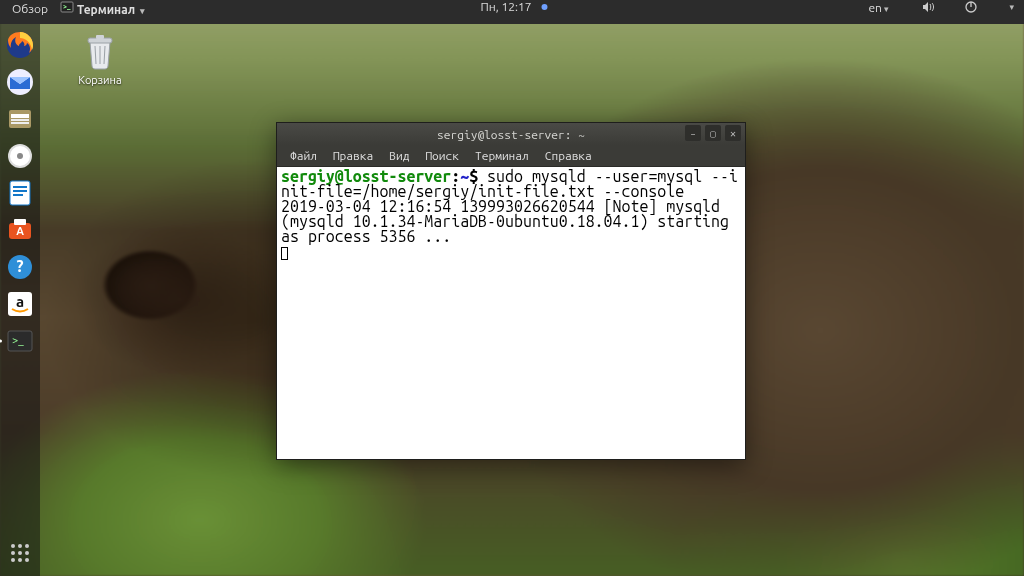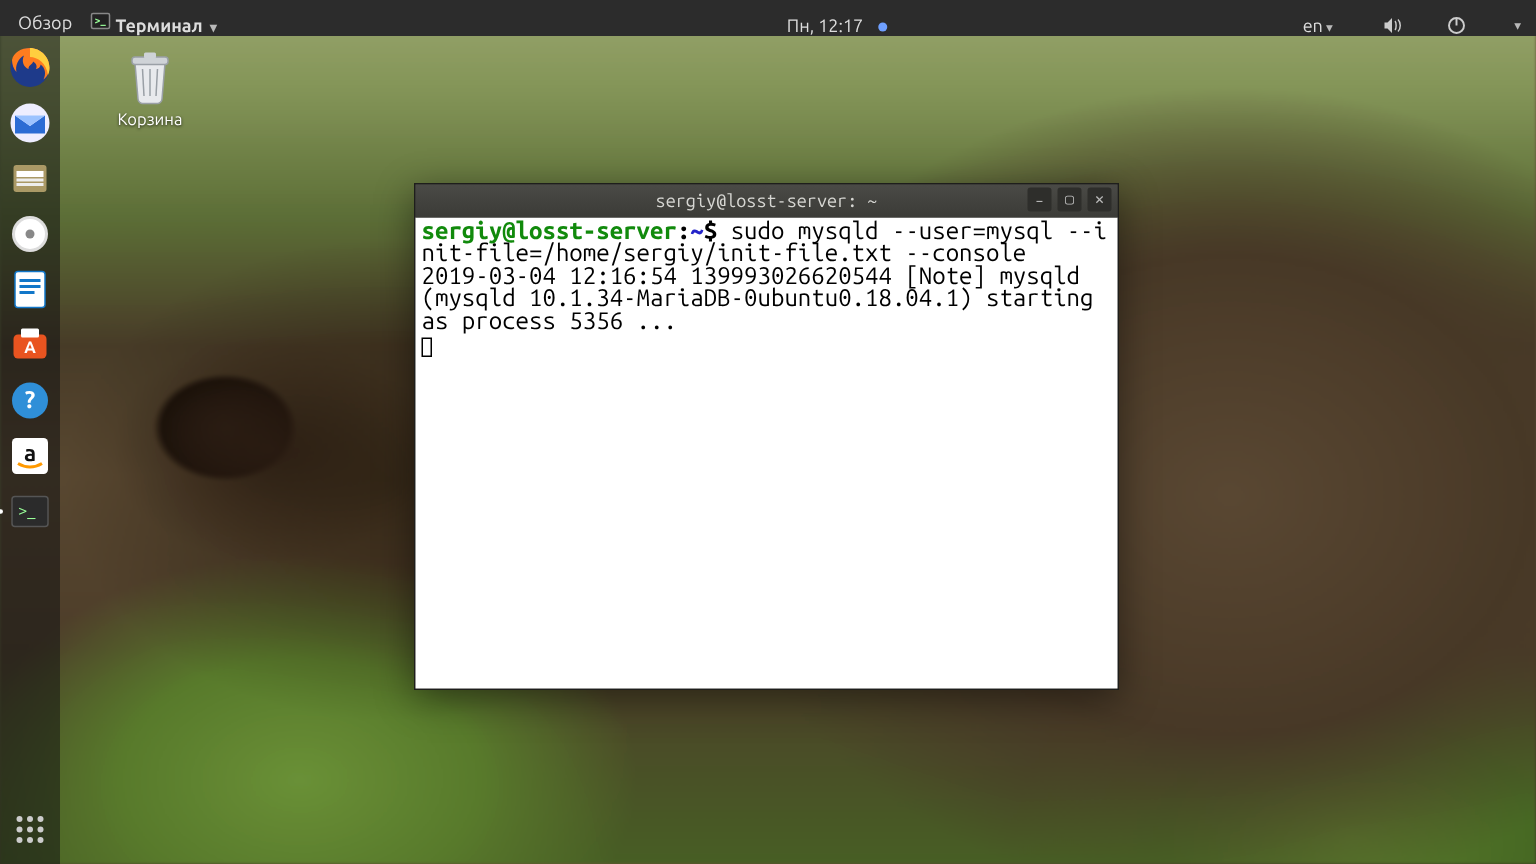--- a/index.html
+++ b/index.html
@@ -16,25 +16,25 @@
       radial-gradient(ellipse 60px 45px at 150px 285px, #2d2118 0%, #1a120c 70%, transparent 80%),
       radial-gradient(ellipse 400px 320px at 820px 330px, #5b4a36 0%, #4a3b2a 50%, transparent 85%),
       radial-gradient(ellipse 300px 200px at 200px 520px, #6a8f3a 0%, #5a7a2f 40%, transparent 75%),
       radial-gradient(ellipse 300px 200px at 900px 560px, #5a7a2f 0%, #4a6a27 40%, transparent 75%),
       linear-gradient(180deg,#97a46e 0%, #84945a 10%, #5e6f3a 25%, #4a3e2b 40%, #5a4a34 55%, #4f402d 75%, #4a6028 100%);
     filter: blur(1px) contrast(1.05);
   }
   
   .topbar {
     position: absolute; top:0; left:0; right:0; height:24px;
-    background:#2c2c2c; color:#ddd; display:flex; align-items:flex-end;
+    background:#2c2c2c; color:#ddd; display:flex; align-items:flex-start;
     font-size:12px; z-index:50;
   }
   .topbar .left { display:flex; align-items:center; gap:4px; padding-left:8px;}
-  .topbar .center { position:absolute; left:50%; transform:translateX(-50%); display:flex; align-items:center; gap:6px;margin-left:44px;}
+  .topbar .center { position:absolute; left:50%; transform:translateX(-50%); display:flex; align-items:center; gap:6px;}
   .topbar .right { margin-left:auto; display:flex; align-items:center; gap:29px; padding-right:10px;}
   .topbar .item { padding:0 4px; cursor:pointer; }
   .topbar .item.bold { font-weight:600; }
   .dropdown-tri { font-size:9px; margin-left:2px; opacity:.8;}
   .dot { width:6px;height:6px;border-radius:50%;background:#6fa0ff; display:inline-block;}
   .topicon { width:14px;height:14px; display:inline-flex;align-items:center;justify-content:center;}
   
   .dock {
     position:absolute; left:0; top:24px; bottom:0; width:40px;
     background:rgba(20,20,20,0.55);
@@ -213,16 +213,24 @@
 
 <div class="window" id="termwin" style="left: 276px; top: 122px; width: 470px; height: 338px;">
   <div class="titlebar">
     <span>sergiy@losst-server: ~</span>
     <div class="controls">
       <div class="ctrl">–</div>
       <div class="ctrl">▢</div>
       <div class="ctrl">✕</div>
     </div>
   </div>
+  <div class="menubar">
+    <span class="m">Файл</span>
+    <span class="m">Правка</span>
+    <span class="m">Вид</span>
+    <span class="m">Поиск</span>
+    <span class="m">Терминал</span>
+    <span class="m">Справка</span>
+  </div>
   <div class="term-body"><span class="prompt-user">sergiy@losst-server</span><span class="prompt-sep">:</span><span class="prompt-path">~</span><span class="prompt-sep">$ </span><span>sudo mysqld --user=mysql --init-file=/home/sergiy/init-file.txt --console</span>
 <span>2019-03-04 12:16:54 139993026620544 [Note] mysqld (mysqld 10.1.34-MariaDB-0ubuntu0.18.04.1) starting as process 5356 ...</span>
 <span class="cursor-box"></span></div>
 </div>
 
 </body></html>

